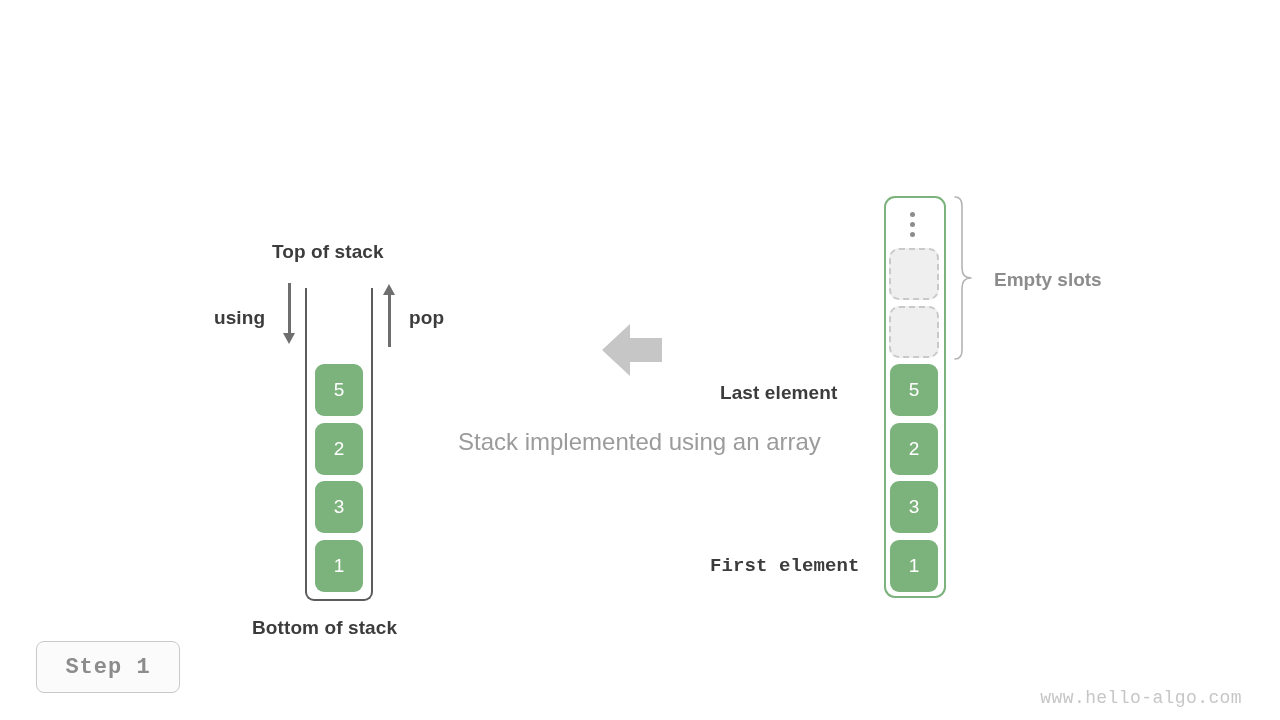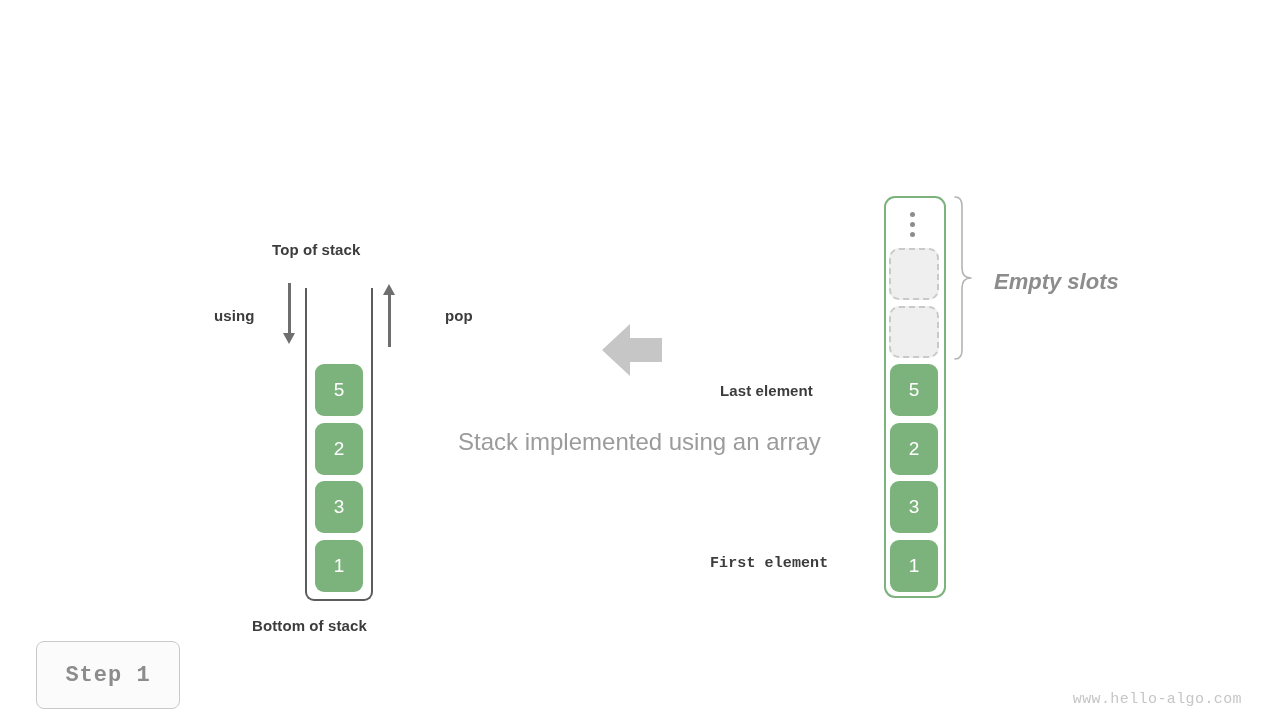--- a/index.html
+++ b/index.html
@@ -18,33 +18,32 @@
   .canvas {
     position: absolute;
     inset: 0;
   }
 
   
   .lbl-dark {
     position: absolute;
     font-family: "Liberation Sans", sans-serif;
     font-weight: bold;
-    font-size: 15px;
+    font-size: 19px;
     color: #3c3c3c;
     white-space: nowrap;
     letter-spacing: 0.1px;
   }
   .lbl-gray {
     position: absolute;
     font-family: "Liberation Sans", sans-serif;
     font-weight: bold;
-    font-size: 22px;
+    font-size: 19px;
     color: #8c8c8c;
     white-space: nowrap;
-    font-style: italic;
   }
   .caption {
     position: absolute;
     font-family: "Liberation Sans", sans-serif;
     font-weight: normal;
     font-size: 24px;
     color: #9b9b9b;
     white-space: nowrap;
   }
 
@@ -158,42 +157,42 @@
     width: 22px;
     height: 168px;
   }
 
   
   #step-badge {
     position: absolute;
     left: 36px;
     top: 641px;
     width: 144px;
-    height: 68px;
+    height: 52px;
     box-sizing: border-box;
     border: 1.5px solid #c9c9c9;
     border-radius: 8px;
     background: #fbfbfb;
     display: flex;
     align-items: center;
     justify-content: center;
     font-family: "Liberation Mono", monospace;
     font-size: 22px;
     font-weight: bold;
     color: #8c8c8c;
     letter-spacing: 1px;
   }
 
   
   #watermark {
     position: absolute;
     right: 38px;
     bottom: 12px;
     font-family: "Liberation Mono", monospace;
-    font-size: 15px;
+    font-size: 18px;
     color: #c6c6c6;
     letter-spacing: 0.4px;
     white-space: nowrap;
   }
 </style>
 </head>
 <body>
 
 <div class="canvas">
 
@@ -202,21 +201,21 @@
   <div>
     <div class="arrow-line" style="left:288px; top:283px; height:52px;"></div>
     <div class="arrow-head-down" style="left:283px; top:333px;"></div>
   </div>
   <div class="lbl-dark" style="left:214px; top:307px;">using</div>
 
   <div>
     <div class="arrow-line" style="left:388px; top:294px; height:53px;"></div>
     <div class="arrow-head-up" style="left:383px; top:284px;"></div>
   </div>
-  <div class="lbl-dark" style="left:409px; top:307px;margin-left:36px;">pop</div>
+  <div class="lbl-dark" style="left:409px; top:307px;">pop</div>
 
   <div id="left-stack-container"></div>
 
   <div class="cell" style="left:315px; top:364px;">5</div>
   <div class="cell" style="left:315px; top:423px;">2</div>
   <div class="cell" style="left:315px; top:481px;">3</div>
   <div class="cell" style="left:315px; top:540px;">1</div>
 
   <div class="lbl-dark" style="left:252px; top:617px;">Bottom of stack</div>
 

